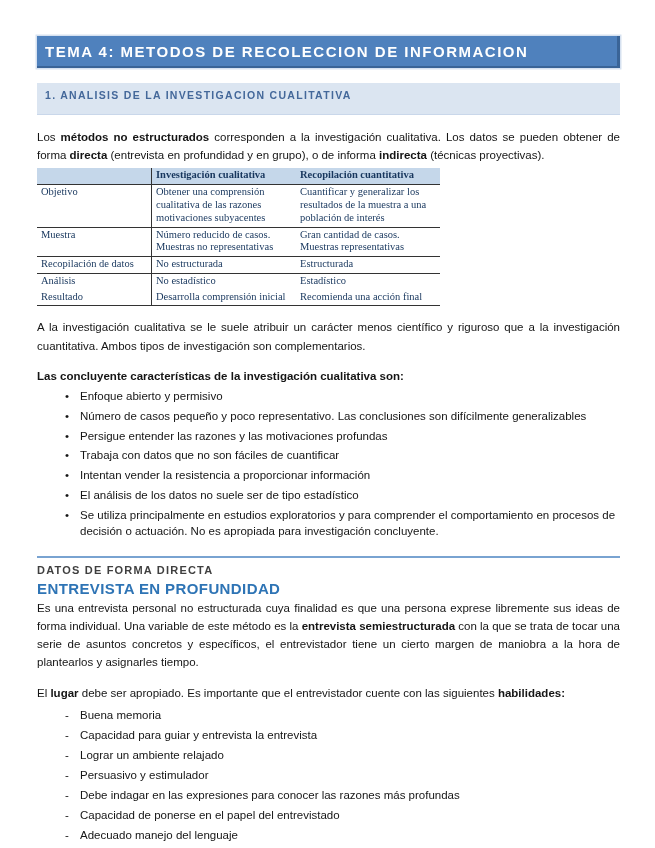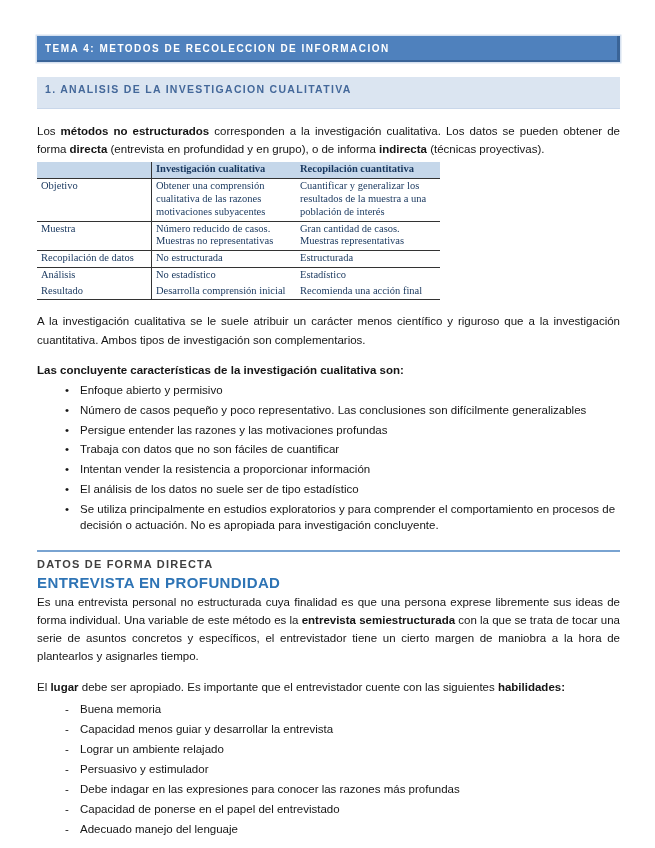--- a/index.html
+++ b/index.html
@@ -6,21 +6,21 @@
   body {
     width:655px; height:848px; background:#ffffff;
     font-family:"Liberation Sans", sans-serif; color:#151515;
     overflow:hidden;
   }
   .page { box-sizing:border-box; width:655px; height:848px; padding:36px 35px 0 37px; }
 
   
   .topic-bar {
     background:#4f81bd; color:#ffffff;
-    font-size:10px; font-weight:bold; letter-spacing:1.5px;
+    font-size:15px; font-weight:bold; letter-spacing:1.5px;
     padding:7px 8px 6px 8px;
     border-right:3px solid #3a6497; border-bottom:2px solid #3a6497;
     box-shadow:0 0 0 1.5px #d6e1f0;
   }
   .section-bar {
     margin-top:15px;
     background:#dbe5f1; color:#44689a;
     font-size:10.5px; font-weight:bold; letter-spacing:1.3px;
     padding:6px 8px 13px 8px;
     border-bottom:1px solid #c9d7ea;
@@ -156,21 +156,21 @@
 
   <p class="para" style="margin-top:13px"><span>El </span><span class="b">lugar</span><span> debe ser apropiado. Es importante que el entrevistador cuente con las siguientes </span><span class="b">habilidades:</span></p>
 
   <div class="list" style="margin-top:6px">
       <div class="list-row">
         <span class="marker">-</span>
         <span class="list-text">Buena memoria</span>
       </div>
       <div class="list-row">
         <span class="marker">-</span>
-        <span class="list-text">Capacidad menos guiar y desarrollar la entrevista</span>
+        <span class="list-text">Capacidad para guiar y entrevista la entrevista</span>
       </div>
       <div class="list-row">
         <span class="marker">-</span>
         <span class="list-text">Lograr un ambiente relajado</span>
       </div>
       <div class="list-row">
         <span class="marker">-</span>
         <span class="list-text">Persuasivo y estimulador</span>
       </div>
       <div class="list-row">

